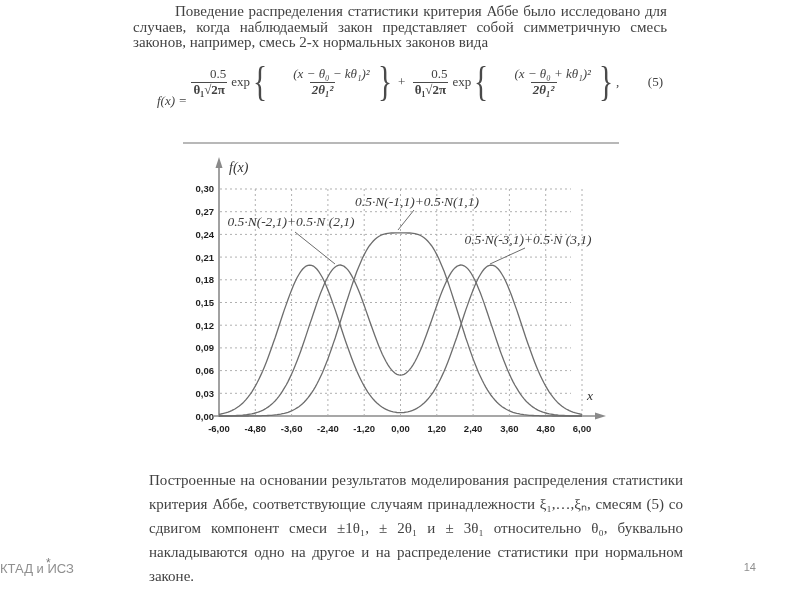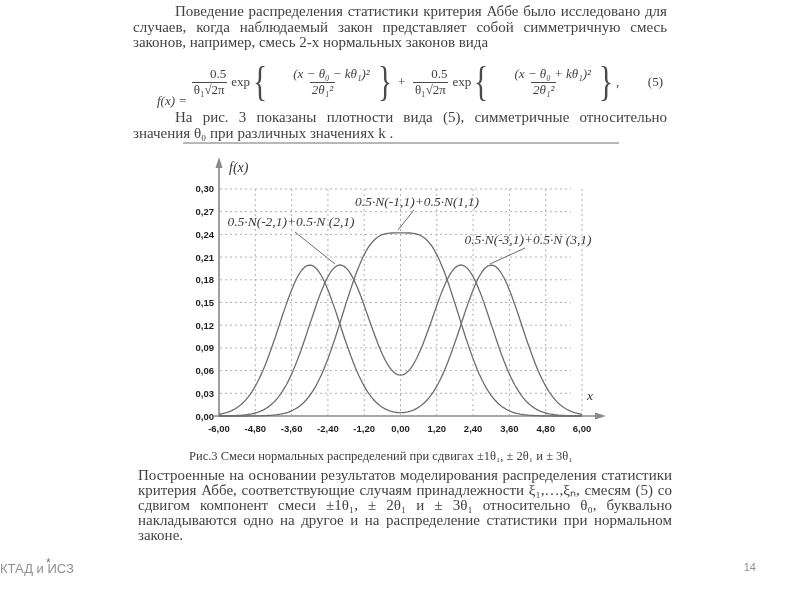--- a/index.html
+++ b/index.html
@@ -1,27 +1,27 @@
 <!DOCTYPE html>
 <html><head>
 <meta charset="utf-8">
 <style>
   html,body{margin:0;padding:0;background:#ffffff;}
   .slide{position:relative;width:800px;height:600px;background:#ffffff;overflow:hidden;
          font-family:"Liberation Serif",serif;color:#424242;}
   .para{position:absolute;font-size:15px;text-align:justify;color:#424242;}
   #para1{left:133px;top:4px;width:534px;line-height:15.5px;text-indent:42px;}
   #para2{left:133px;top:109px;width:534px;line-height:16px;text-indent:42px;}
-  #para3{left:138px;top:468px;width:534px;line-height:15px;}
+  #para3{left:149px;top:468px;width:534px;line-height:24px;}
   .formula-row{position:absolute;left:133px;top:56px;width:534px;height:52px;
                display:flex;align-items:center;font-size:13px;color:#424242;
                padding-left:24px;box-sizing:border-box;}
   .mi{font-style:italic;margin-top:37px;}
   .frac{display:inline-flex;flex-direction:column;align-items:center;margin:0 3px;line-height:1.15;}
-  .frac .den{border-top:1px solid #4a4a4a;padding:0 2px;}
+  .frac .den{border-top:1px solid #4a4a4a;padding:0 2px;font-weight:bold;}
   .frac .num{padding:0 2px;margin-left:18px;}
   .op{margin:0 3px;}
   .brace{font-size:42px;font-weight:200;line-height:0.9;transform:scaleX(0.7);color:#4a4a4a;}
   .eqnum{margin-left:auto;margin-right:4px;}
   .figure{position:absolute;left:183px;top:142px;width:436px;border-top:2px solid #b8b8b8;}
   .caption{padding:3px 0 0 6px;font-size:12.5px;color:#3d3d3d;}
   .footer-item{position:absolute;font-family:"Liberation Sans",sans-serif;color:#8f8f8f;}
   #footer-left{left:46px;top:556px;font-size:12px;color:#777777;}
   #footer-center{left:0;top:561px;width:100%;text-align:left;font-size:13px;}
   #footer-right{right:44px;top:561px;font-size:11px;}
@@ -67,21 +67,20 @@
     <span class="brace">{</span>
     <span class="frac mi">
       <span class="num">(x − θ₀ + kθ₁)²</span>
       <span class="den">2θ₁²</span>
     </span>
     <span class="brace">}</span>
     <span>,</span>
     <span class="eqnum">(5)</span>
   </div>
 
-  <div id="para2" class="para">На рис. 3 показаны плотности вида (5), симметричные относительно значения θ₀ при различных значениях k .</div>
 
   <div class="figure">
     <svg id="chart-svg" width="436" height="298" viewBox="0 0 436 298">
         <line x1="37" x2="388" y1="249.299" y2="249.299" class="grid"></line>
         <line x1="37" x2="388" y1="226.598" y2="226.598" class="grid"></line>
         <line x1="37" x2="388" y1="203.897" y2="203.897" class="grid"></line>
         <line x1="37" x2="388" y1="181.196" y2="181.196" class="grid"></line>
         <line x1="37" x2="388" y1="158.495" y2="158.495" class="grid"></line>
         <line x1="37" x2="388" y1="135.79399999999998" y2="135.79399999999998" class="grid"></line>
         <line x1="37" x2="388" y1="113.09299999999999" y2="113.09299999999999" class="grid"></line>
@@ -129,21 +128,20 @@
         <path d="M36.0,272.0L37.8,272.0L39.6,272.0L41.4,272.0L43.3,272.0L45.1,272.0L46.9,272.0L48.7,272.0L50.5,272.0L52.3,272.0L54.1,272.0L56.0,272.0L57.8,272.0L59.6,272.0L61.4,272.0L63.2,272.0L65.0,272.0L66.9,271.9L68.7,271.9L70.5,271.9L72.3,271.9L74.1,271.9L75.9,271.8L77.7,271.8L79.6,271.7L81.4,271.7L83.2,271.6L85.0,271.5L86.8,271.4L88.6,271.3L90.4,271.1L92.3,270.9L94.1,270.7L95.9,270.4L97.7,270.1L99.5,269.7L101.3,269.3L103.2,268.8L105.0,268.3L106.8,267.6L108.6,266.9L110.4,266.0L112.2,265.0L114.0,263.9L115.9,262.7L117.7,261.3L119.5,259.7L121.3,258.0L123.1,256.0L124.9,253.9L126.7,251.5L128.6,248.9L130.4,246.1L132.2,243.1L134.0,239.8L135.8,236.3L137.6,232.5L139.5,228.4L141.3,224.1L143.1,219.6L144.9,214.9L146.7,209.9L148.5,204.8L150.3,199.4L152.2,194.0L154.0,188.3L155.8,182.6L157.6,176.8L159.4,171.0L161.2,165.2L163.0,159.4L164.9,153.7L166.7,148.1L168.5,142.6L170.3,137.3L172.1,132.2L173.9,127.3L175.8,122.7L177.6,118.4L179.4,114.3L181.2,110.6L183.0,107.2L184.8,104.2L186.6,101.5L188.5,99.1L190.3,97.0L192.1,95.2L193.9,93.7L195.7,92.5L197.5,91.5L199.3,90.7L201.2,90.1L203.0,89.7L204.8,89.4L206.6,89.1L208.4,89.0L210.2,89.0L212.1,88.9L213.9,88.9L215.7,88.9L217.5,88.9L219.3,88.9L221.1,88.9L222.9,88.9L224.8,89.0L226.6,89.0L228.4,89.1L230.2,89.4L232.0,89.7L233.8,90.1L235.6,90.7L237.5,91.5L239.3,92.5L241.1,93.7L242.9,95.2L244.7,97.0L246.5,99.1L248.4,101.5L250.2,104.2L252.0,107.2L253.8,110.6L255.6,114.3L257.4,118.4L259.2,122.7L261.1,127.3L262.9,132.2L264.7,137.3L266.5,142.6L268.3,148.1L270.1,153.7L271.9,159.4L273.8,165.2L275.6,171.0L277.4,176.8L279.2,182.6L281.0,188.3L282.8,194.0L284.7,199.4L286.5,204.8L288.3,209.9L290.1,214.9L291.9,219.6L293.7,224.1L295.5,228.4L297.4,232.5L299.2,236.3L301.0,239.8L302.8,243.1L304.6,246.1L306.4,248.9L308.2,251.5L310.1,253.9L311.9,256.0L313.7,258.0L315.5,259.7L317.3,261.3L319.1,262.7L321.0,263.9L322.8,265.0L324.6,266.0L326.4,266.9L328.2,267.6L330.0,268.3L331.8,268.8L333.7,269.3L335.5,269.7L337.3,270.1L339.1,270.4L340.9,270.7L342.7,270.9L344.5,271.1L346.4,271.3L348.2,271.4L350.0,271.5L351.8,271.6L353.6,271.7L355.4,271.7L357.3,271.8L359.1,271.8L360.9,271.9L362.7,271.9L364.5,271.9L366.3,271.9L368.1,271.9L370.0,272.0L371.8,272.0L373.6,272.0L375.4,272.0L377.2,272.0L379.0,272.0L380.8,272.0L382.7,272.0L384.5,272.0L386.3,272.0L388.1,272.0L389.9,272.0L391.7,272.0L393.6,272.0L395.4,272.0L397.2,272.0L399.0,272.0" class="curve"></path>
         <path d="M36.0,271.9L37.8,271.9L39.6,271.9L41.4,271.9L43.3,271.9L45.1,271.8L46.9,271.8L48.7,271.8L50.5,271.7L52.3,271.6L54.1,271.5L56.0,271.4L57.8,271.3L59.6,271.2L61.4,271.0L63.2,270.8L65.0,270.5L66.9,270.2L68.7,269.9L70.5,269.5L72.3,269.0L74.1,268.5L75.9,267.8L77.7,267.1L79.6,266.3L81.4,265.4L83.2,264.3L85.0,263.1L86.8,261.8L88.6,260.3L90.4,258.6L92.3,256.7L94.1,254.6L95.9,252.4L97.7,249.9L99.5,247.2L101.3,244.2L103.2,241.0L105.0,237.6L106.8,233.9L108.6,230.0L110.4,225.9L112.2,221.5L114.0,216.9L115.9,212.1L117.7,207.2L119.5,202.0L121.3,196.8L123.1,191.4L124.9,185.9L126.7,180.4L128.6,175.0L130.4,169.5L132.2,164.2L134.0,158.9L135.8,153.9L137.6,149.0L139.5,144.4L141.3,140.1L143.1,136.2L144.9,132.7L146.7,129.5L148.5,126.8L150.3,124.6L152.2,123.0L154.0,121.8L155.8,121.1L157.6,121.0L159.4,121.5L161.2,122.4L163.0,123.9L164.9,125.9L166.7,128.4L168.5,131.4L170.3,134.7L172.1,138.5L173.9,142.6L175.8,147.0L177.6,151.6L179.4,156.5L181.2,161.5L183.0,166.6L184.8,171.8L186.6,177.0L188.5,182.2L190.3,187.3L192.1,192.3L193.9,197.1L195.7,201.7L197.5,206.1L199.3,210.2L201.2,214.0L203.0,217.5L204.8,220.6L206.6,223.3L208.4,225.7L210.2,227.6L212.1,229.2L213.9,230.3L215.7,230.9L217.5,231.1L219.3,230.9L221.1,230.3L222.9,229.2L224.8,227.6L226.6,225.7L228.4,223.3L230.2,220.6L232.0,217.5L233.8,214.0L235.6,210.2L237.5,206.1L239.3,201.7L241.1,197.1L242.9,192.3L244.7,187.3L246.5,182.2L248.4,177.0L250.2,171.8L252.0,166.6L253.8,161.5L255.6,156.5L257.4,151.6L259.2,147.0L261.1,142.6L262.9,138.5L264.7,134.7L266.5,131.4L268.3,128.4L270.1,125.9L271.9,123.9L273.8,122.4L275.6,121.5L277.4,121.0L279.2,121.1L281.0,121.8L282.8,123.0L284.7,124.6L286.5,126.8L288.3,129.5L290.1,132.7L291.9,136.2L293.7,140.1L295.5,144.4L297.4,149.0L299.2,153.9L301.0,158.9L302.8,164.2L304.6,169.5L306.4,175.0L308.2,180.4L310.1,185.9L311.9,191.4L313.7,196.8L315.5,202.0L317.3,207.2L319.1,212.1L321.0,216.9L322.8,221.5L324.6,225.9L326.4,230.0L328.2,233.9L330.0,237.6L331.8,241.0L333.7,244.2L335.5,247.2L337.3,249.9L339.1,252.4L340.9,254.6L342.7,256.7L344.5,258.6L346.4,260.3L348.2,261.8L350.0,263.1L351.8,264.3L353.6,265.4L355.4,266.3L357.3,267.1L359.1,267.8L360.9,268.5L362.7,269.0L364.5,269.5L366.3,269.9L368.1,270.2L370.0,270.5L371.8,270.8L373.6,271.0L375.4,271.2L377.2,271.3L379.0,271.4L380.8,271.5L382.7,271.6L384.5,271.7L386.3,271.8L388.1,271.8L389.9,271.8L391.7,271.9L393.6,271.9L395.4,271.9L397.2,271.9L399.0,271.9" class="curve"></path>
         <path d="M36.0,270.3L37.8,270.0L39.6,269.6L41.4,269.2L43.3,268.7L45.1,268.1L46.9,267.4L48.7,266.6L50.5,265.7L52.3,264.7L54.1,263.5L56.0,262.2L57.8,260.8L59.6,259.2L61.4,257.4L63.2,255.4L65.0,253.2L66.9,250.7L68.7,248.1L70.5,245.2L72.3,242.1L74.1,238.8L75.9,235.2L77.7,231.4L79.6,227.3L81.4,223.0L83.2,218.5L85.0,213.8L86.8,208.8L88.6,203.8L90.4,198.5L92.3,193.2L94.1,187.8L95.9,182.3L97.7,176.8L99.5,171.3L101.3,165.9L103.2,160.6L105.0,155.5L106.8,150.6L108.6,145.9L110.4,141.5L112.2,137.5L114.0,133.8L115.9,130.5L117.7,127.7L119.5,125.3L121.3,123.5L123.1,122.1L124.9,121.3L126.7,121.1L128.6,121.3L130.4,122.1L132.2,123.5L134.0,125.3L135.8,127.7L137.6,130.5L139.5,133.8L141.3,137.5L143.1,141.5L144.9,145.9L146.7,150.6L148.5,155.5L150.3,160.6L152.2,165.9L154.0,171.3L155.8,176.8L157.6,182.3L159.4,187.8L161.2,193.2L163.0,198.5L164.9,203.8L166.7,208.8L168.5,213.8L170.3,218.5L172.1,223.0L173.9,227.3L175.8,231.4L177.6,235.2L179.4,238.8L181.2,242.1L183.0,245.2L184.8,248.1L186.6,250.7L188.5,253.1L190.3,255.3L192.1,257.3L193.9,259.0L195.7,260.6L197.5,262.0L199.3,263.3L201.2,264.4L203.0,265.3L204.8,266.2L206.6,266.8L208.4,267.4L210.2,267.9L212.1,268.2L213.9,268.5L215.7,268.6L217.5,268.6L219.3,268.6L221.1,268.5L222.9,268.2L224.8,267.9L226.6,267.4L228.4,266.8L230.2,266.2L232.0,265.3L233.8,264.4L235.6,263.3L237.5,262.0L239.3,260.6L241.1,259.0L242.9,257.3L244.7,255.3L246.5,253.1L248.4,250.7L250.2,248.1L252.0,245.2L253.8,242.1L255.6,238.8L257.4,235.2L259.2,231.4L261.1,227.3L262.9,223.0L264.7,218.5L266.5,213.8L268.3,208.8L270.1,203.8L271.9,198.5L273.8,193.2L275.6,187.8L277.4,182.3L279.2,176.8L281.0,171.3L282.8,165.9L284.7,160.6L286.5,155.5L288.3,150.6L290.1,145.9L291.9,141.5L293.7,137.5L295.5,133.8L297.4,130.5L299.2,127.7L301.0,125.3L302.8,123.5L304.6,122.1L306.4,121.3L308.2,121.1L310.1,121.3L311.9,122.1L313.7,123.5L315.5,125.3L317.3,127.7L319.1,130.5L321.0,133.8L322.8,137.5L324.6,141.5L326.4,145.9L328.2,150.6L330.0,155.5L331.8,160.6L333.7,165.9L335.5,171.3L337.3,176.8L339.1,182.3L340.9,187.8L342.7,193.2L344.5,198.5L346.4,203.8L348.2,208.8L350.0,213.8L351.8,218.5L353.6,223.0L355.4,227.3L357.3,231.4L359.1,235.2L360.9,238.8L362.7,242.1L364.5,245.2L366.3,248.1L368.1,250.7L370.0,253.2L371.8,255.4L373.6,257.4L375.4,259.2L377.2,260.8L379.0,262.2L380.8,263.5L382.7,264.7L384.5,265.7L386.3,266.6L388.1,267.4L389.9,268.1L391.7,268.7L393.6,269.2L395.4,269.6L397.2,270.0L399.0,270.3" class="curve"></path>
         <line x1="231" y1="66" x2="215" y2="86" class="lead"></line>
         <text x="234" y="62" class="ann">0.5·N(-1,1)+0.5·N(1,1)</text>
         <line x1="112" y1="88" x2="152" y2="120" class="lead"></line>
         <text x="108" y="82" class="ann">0.5·N(-2,1)+0.5·N (2,1)</text>
         <line x1="342" y1="104" x2="307" y2="120" class="lead"></line>
         <text x="345" y="100" class="ann">0.5·N(-3,1)+0.5·N (3,1)</text>
       </svg>
-    <div class="caption">Рис.3 Смеси нормальных распределений при сдвигах  ±1θ₁,  ± 2θ₁  и  ± 3θ₁</div>
   </div>
 
   <div id="para3" class="para">Построенные на основании результатов моделирования распределения статистики критерия Аббе, соответствующие случаям принадлежности ξ₁,…,ξₙ, смесям (5) со сдвигом компонент смеси  ±1θ₁,  ± 2θ₁  и  ± 3θ₁ относительно θ₀, буквально накладываются одно на другое и на распределение статистики при нормальном законе.</div>
 
   <div id="footer-left" class="footer-item">*</div>
   <div id="footer-center" class="footer-item">КТАД и ИСЗ</div>
   <div id="footer-right" class="footer-item">14</div>
 
 </div>
 

